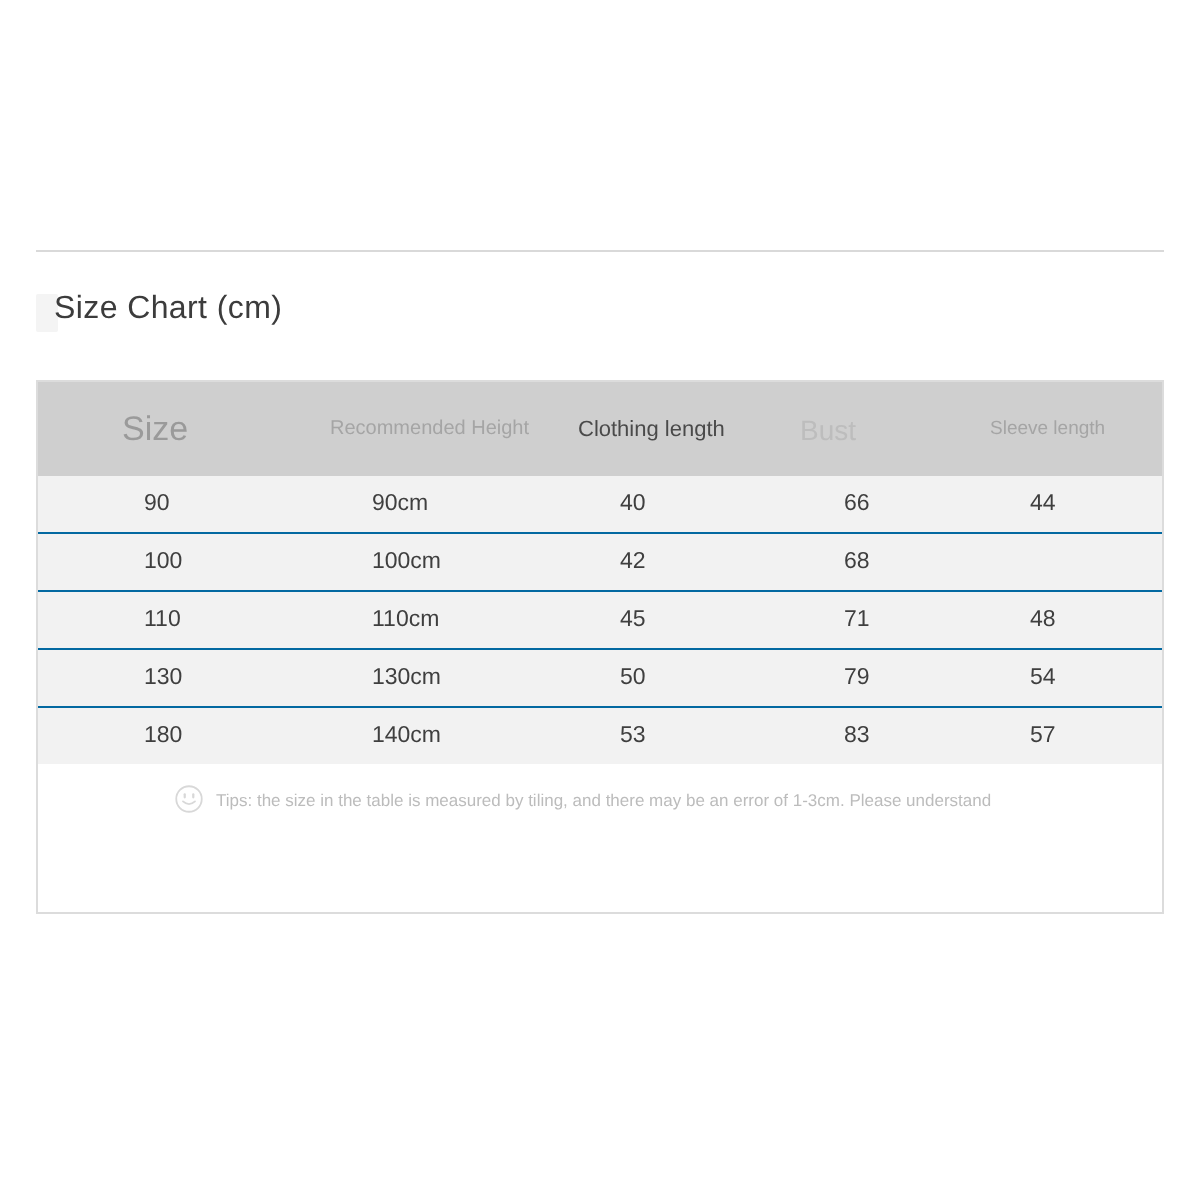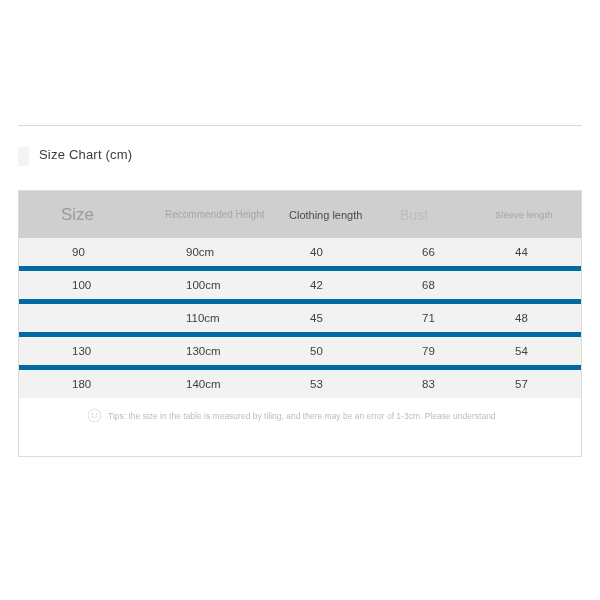--- a/index.html
+++ b/index.html
@@ -38,23 +38,23 @@
     position: absolute;
     left: 0px;
     top: 3px;
     width: 11px;
     height: 19px;
     background: #f4f4f4;
     border-radius: 1px;
   }
   .page-title {
     position: absolute;
-    left: 21px;
+    left: 9px;
     top: 0px;
-    font-size: 13px;
+    font-size: 16px;
     color: #3c3c3c;
     letter-spacing: 0.2px;
     white-space: nowrap;
     line-height: 22px;
   }
 
   
   .size-table {
     position: absolute;
     left: 18px;
@@ -123,21 +123,21 @@
 
   
   .tbody {
     position: relative;
     background: #f2f2f2;
   }
   .row {
     position: relative;
     height: 28px;
     background: #f2f2f2;
-    border-top: 5px solid #0369a1;
+    border-top: 1px solid #0369a1;
   }
   .row:first-child {
     border-top: none;
   }
   .td {
     font-size: 11.5px;
     color: #3f3f3f;
   }
   .td.c0 { padding-left: 53px; }
   .td.c1 { padding-left: 47px; }
@@ -206,20 +206,21 @@
     </div>
 
     <div class="row">
       <div class="td c0">100</div>
       <div class="td c1">100cm</div>
       <div class="td c2">42</div>
       <div class="td c3">68</div>
     </div>
 
     <div class="row">
+      <div class="td c0">110</div>
       <div class="td c1">110cm</div>
       <div class="td c2">45</div>
       <div class="td c3">71</div>
       <div class="td c4">48</div>
     </div>
 
 
     <div class="row">
       <div class="td c0">130</div>
       <div class="td c1">130cm</div>

